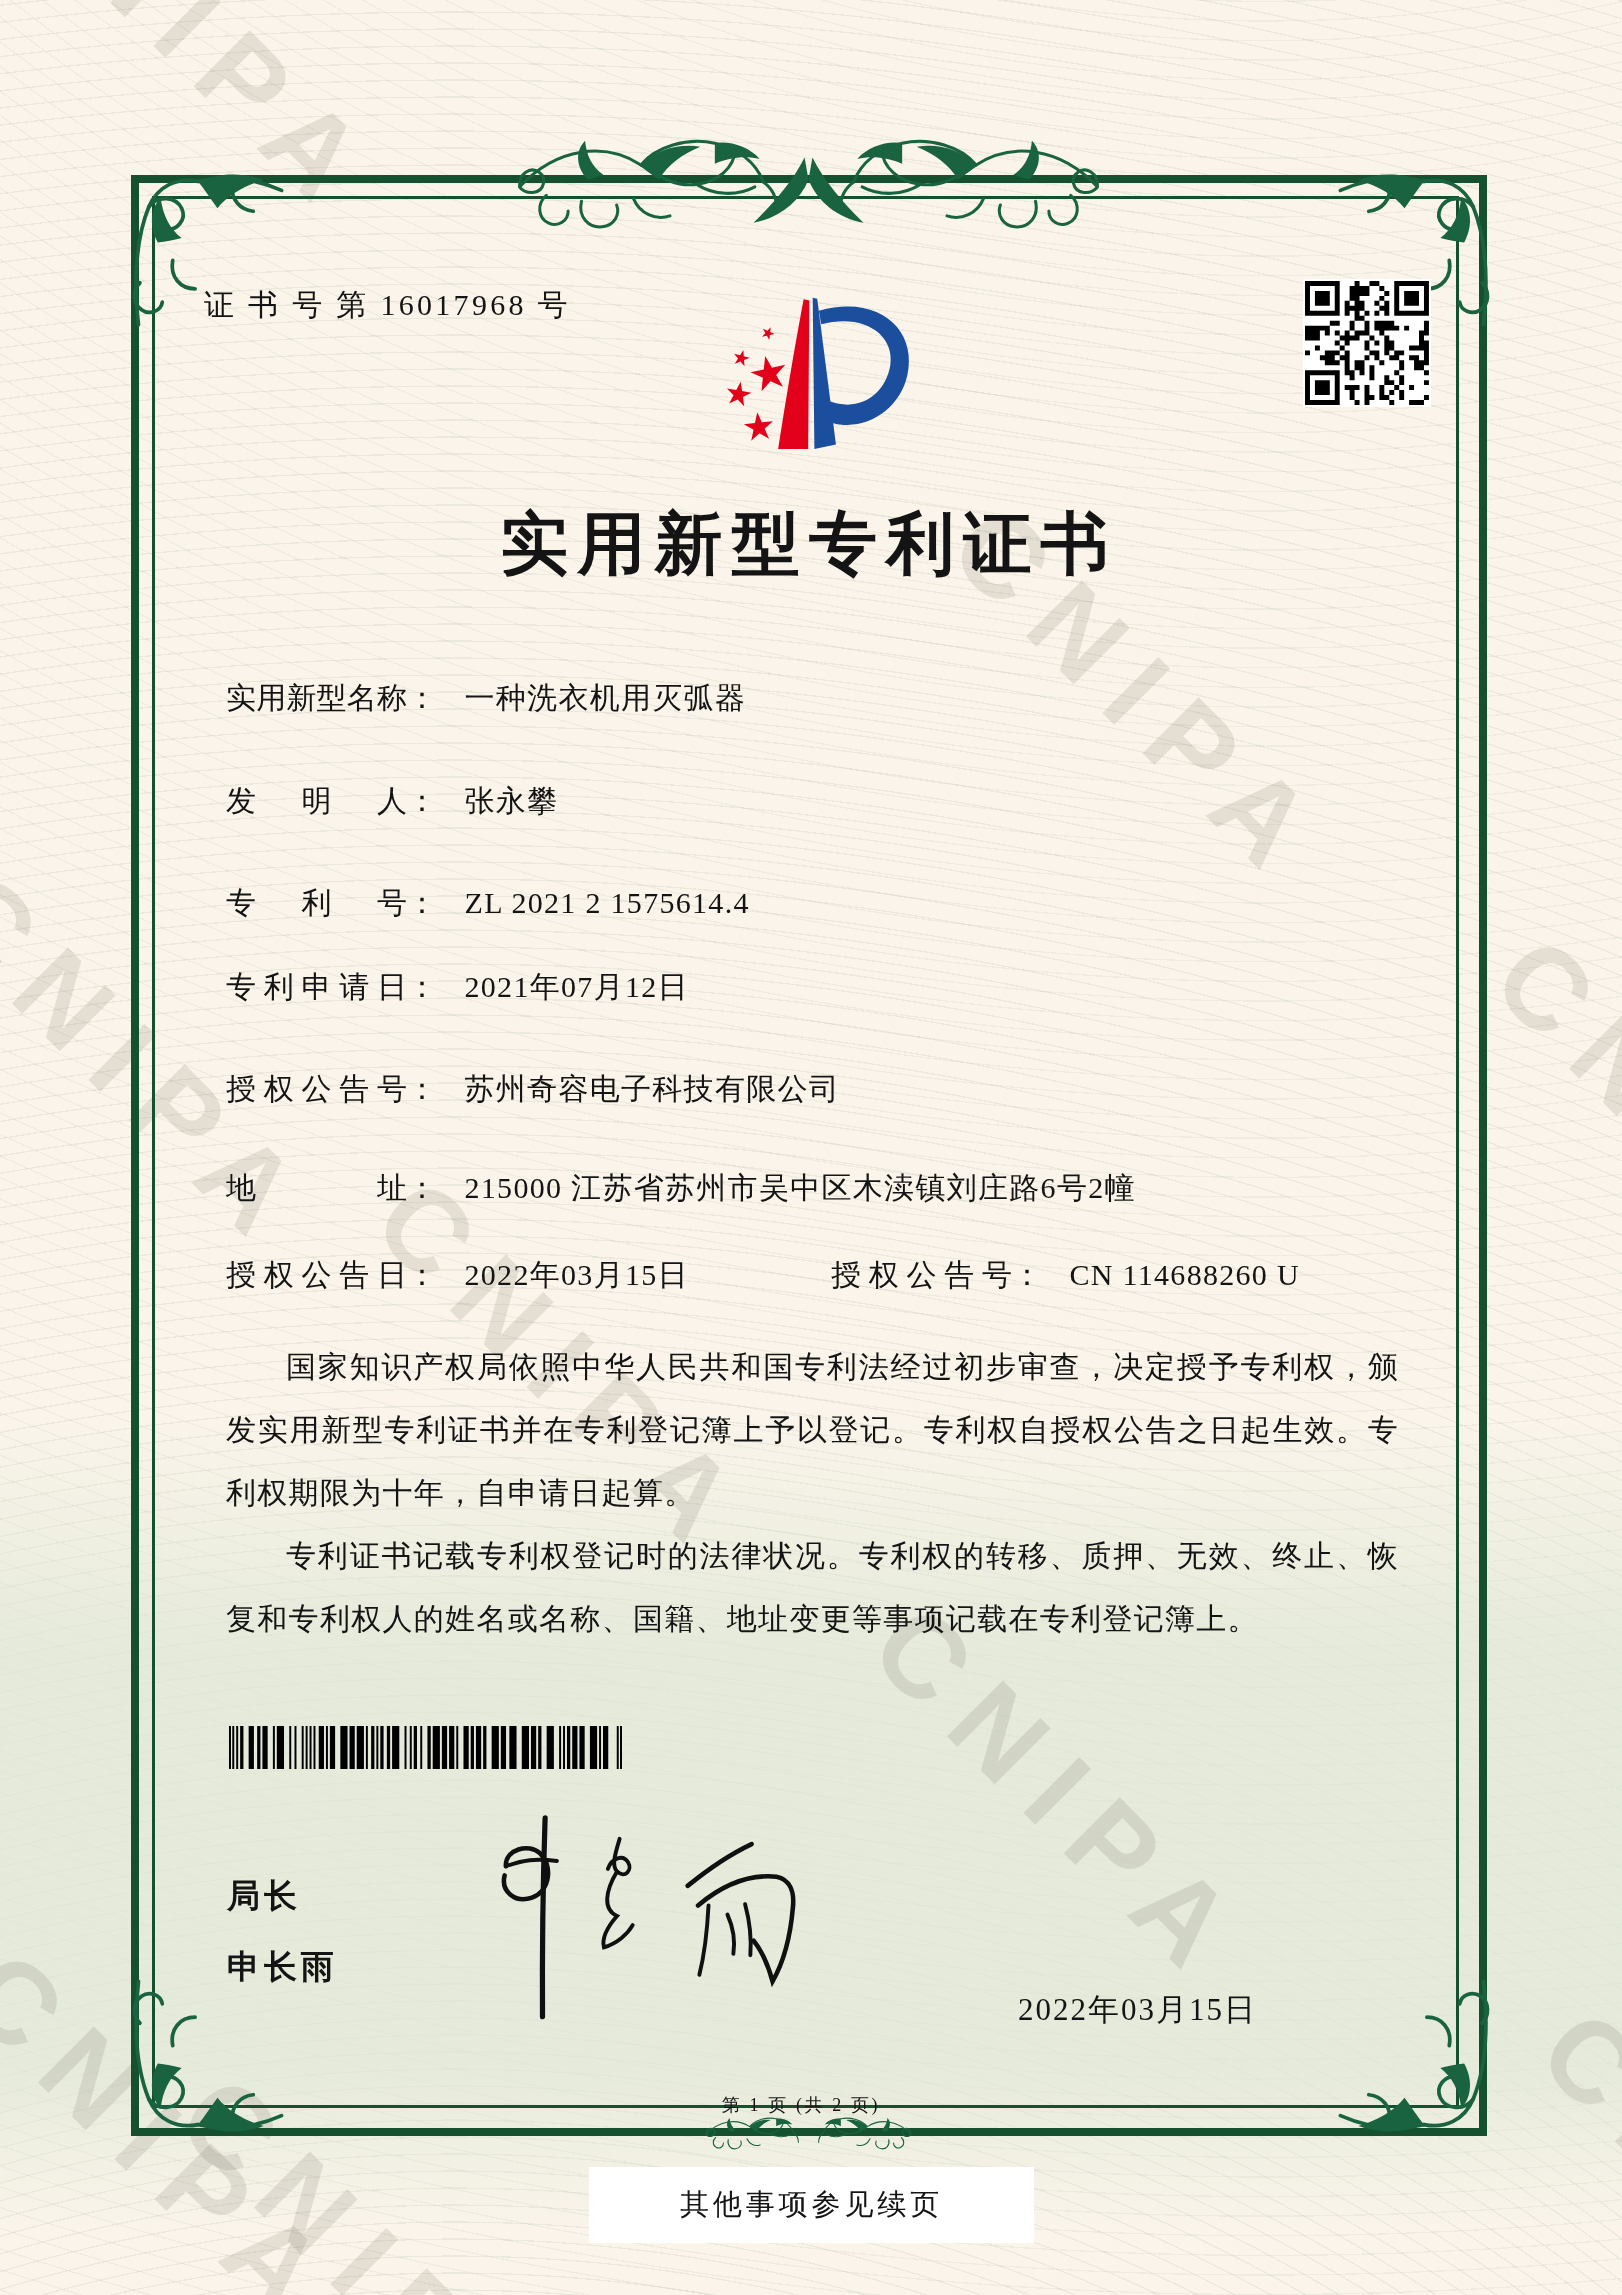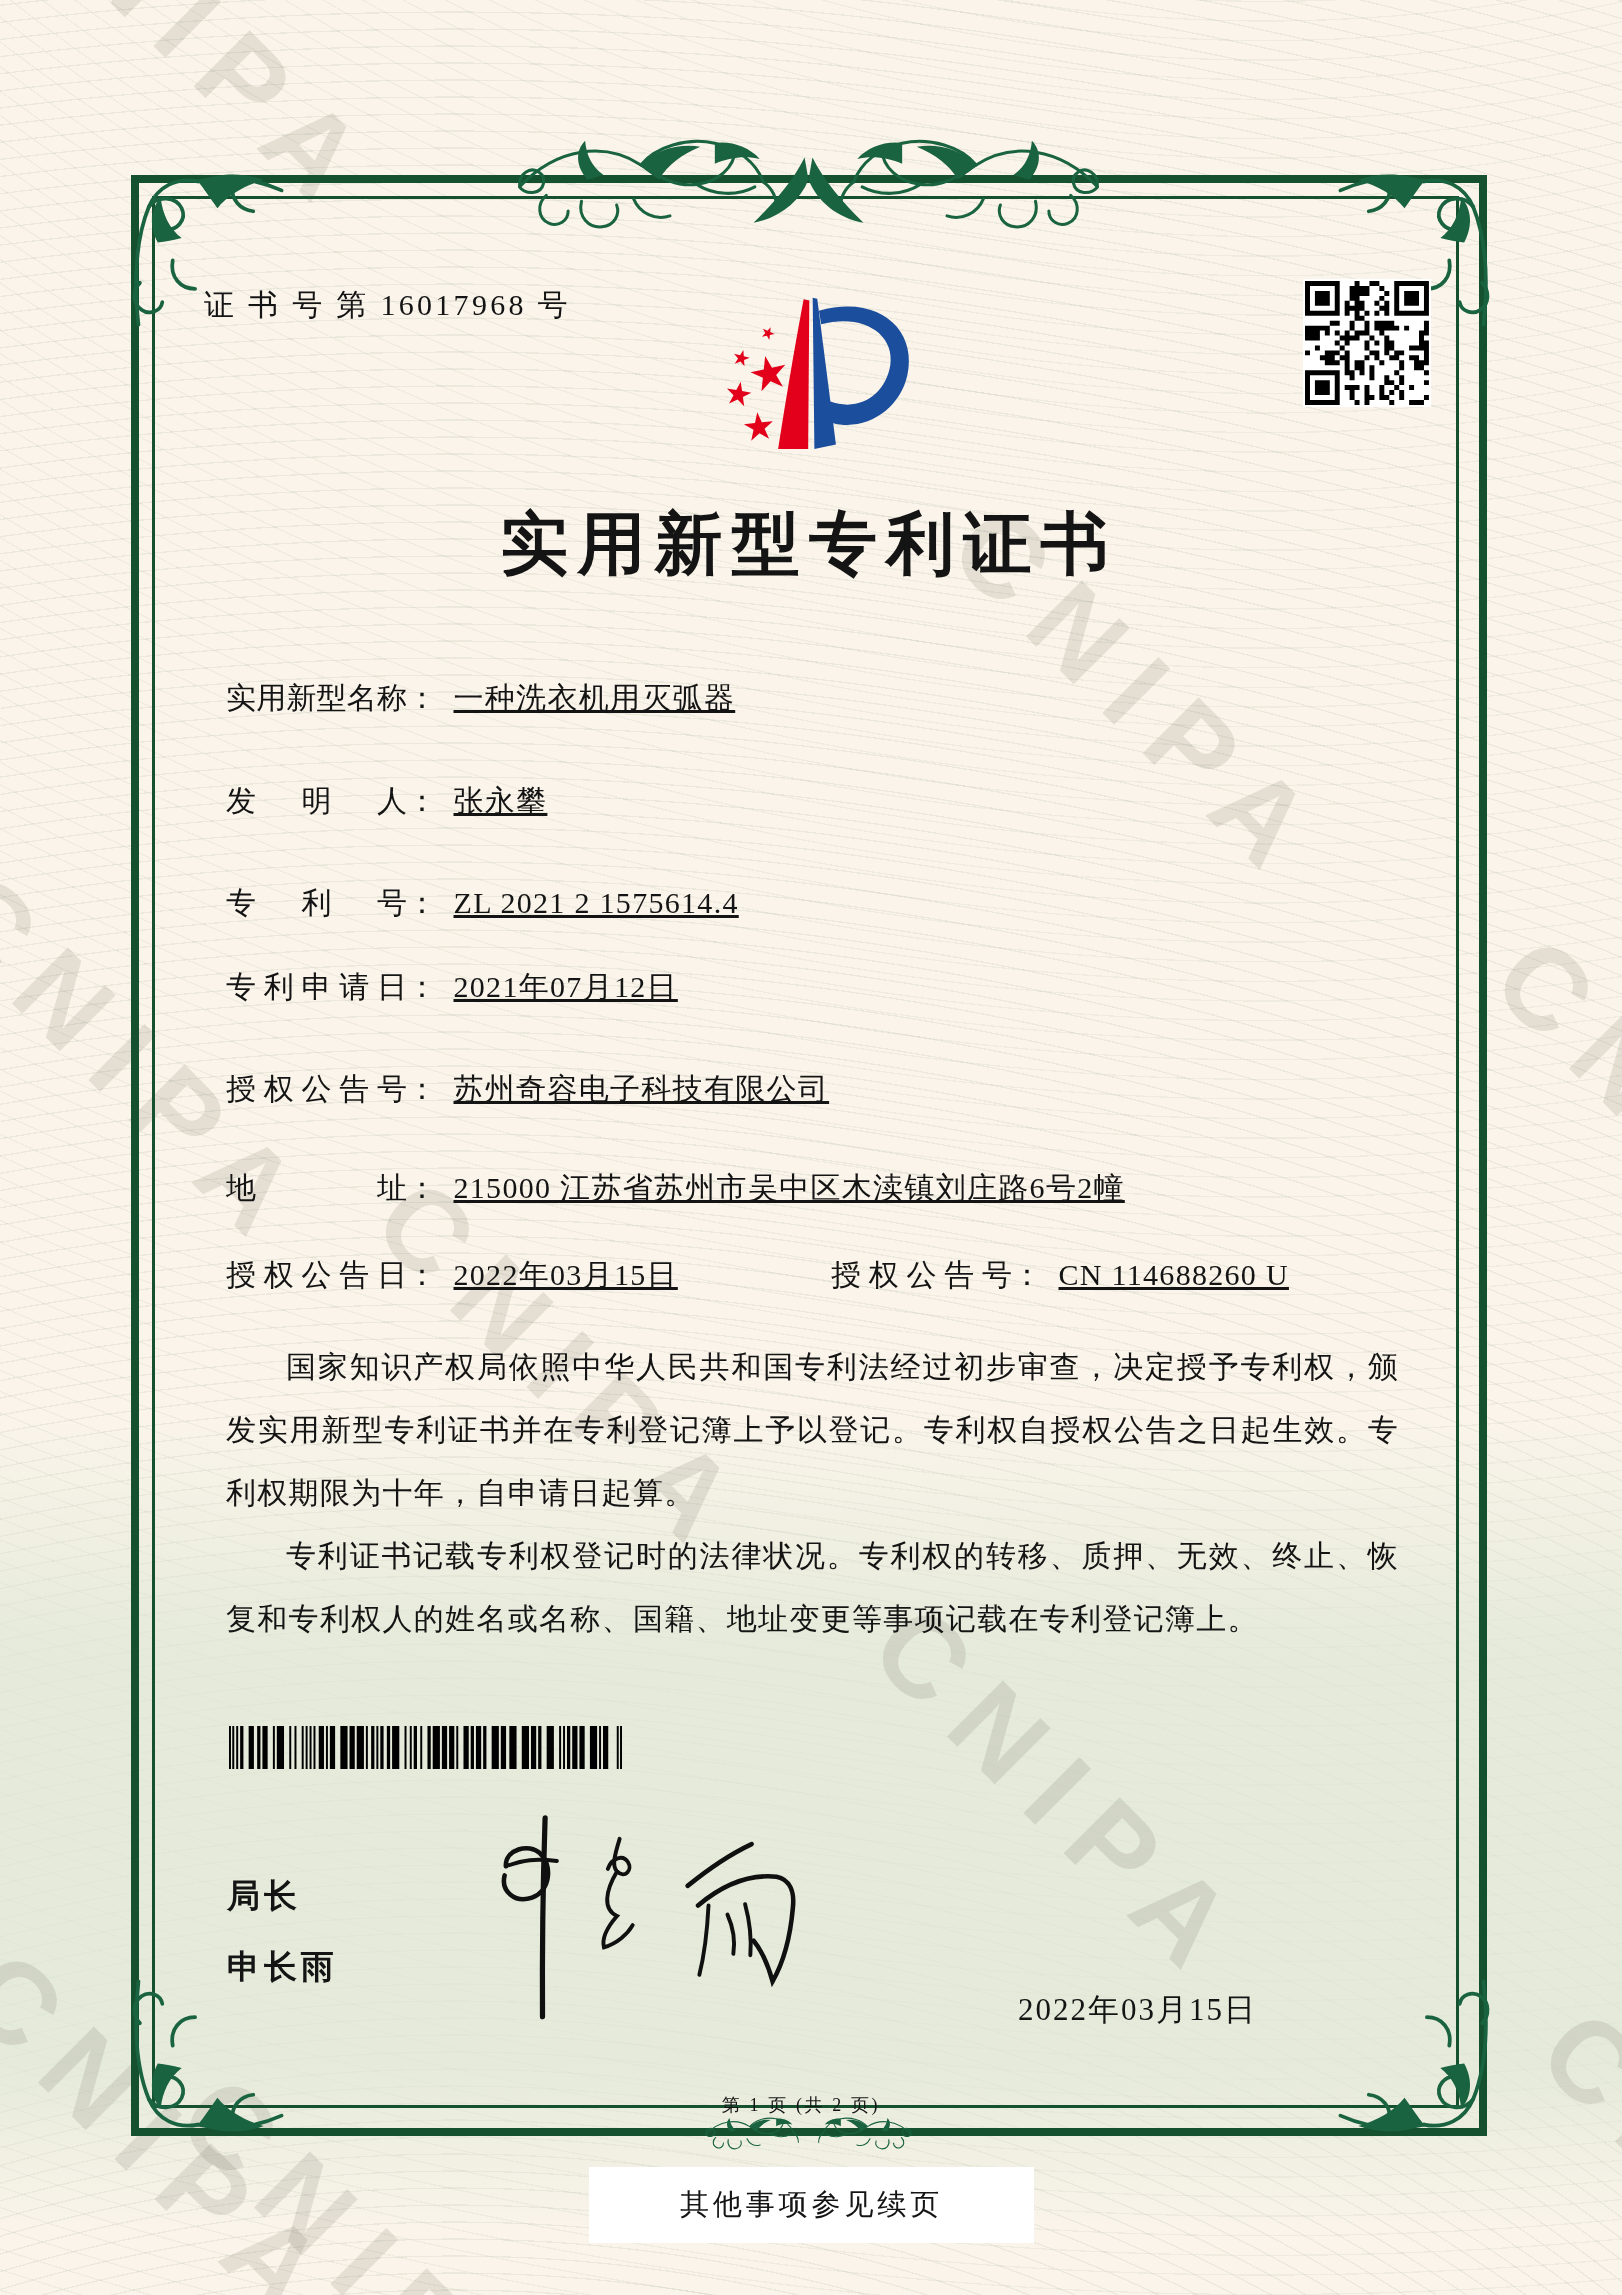--- a/index.html
+++ b/index.html
@@ -29,21 +29,21 @@
   
   .cert-no{position:absolute;left:204px;top:285px;font-size:30px;letter-spacing:3.3px;}
   .logo{position:absolute;left:692px;top:263px;}
   .qr{position:absolute;left:1303px;top:279px;width:128px;height:128px;background:#fff;}
   .title{position:absolute;left:0;width:1618px;top:499px;text-align:center;
     font-size:68px;font-weight:700;letter-spacing:9.2px;}
   
   .field{position:absolute;left:226px;width:1197px;font-size:30px;line-height:42px;white-space:nowrap;}
   .flabel{display:inline-block;width:181px;text-align:justify;text-align-last:justify;vertical-align:bottom;}
   .fcolon{display:inline-block;}
-  .fvalue{display:inline-block;margin-left:9px;letter-spacing:1.3px;text-decoration:underline;}
+  .fvalue{display:inline-block;margin-left:20px;letter-spacing:1.3px;}
   .grant2{position:absolute;left:605px;top:0;}
   
   .paras{position:absolute;left:226px;top:1335px;width:1173px;font-size:30px;line-height:63px;
     text-align:justify;letter-spacing:1.3px;}
   .paras p{margin:0;text-indent:2em;}
   .barcode{position:absolute;left:229px;top:1726px;width:393px;height:43px;}
   .director{position:absolute;left:227px;top:1860px;font-size:33px;font-weight:700;line-height:71px;
     font-family:"Liberation Sans","DejaVu Sans",sans-serif;letter-spacing:3.9px;}
   .signature{position:absolute;left:468px;top:1806px;}
   .issue-date{position:absolute;left:1018px;top:1989px;font-size:31px;letter-spacing:2px;}

